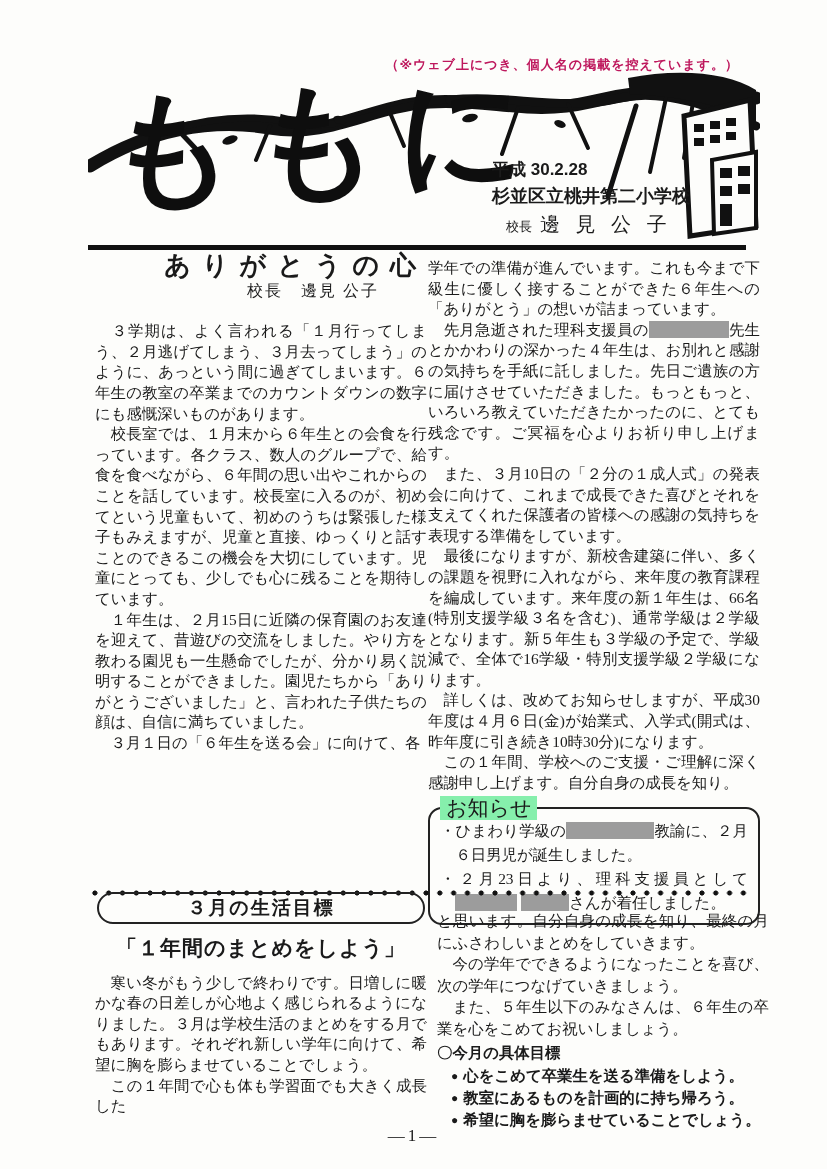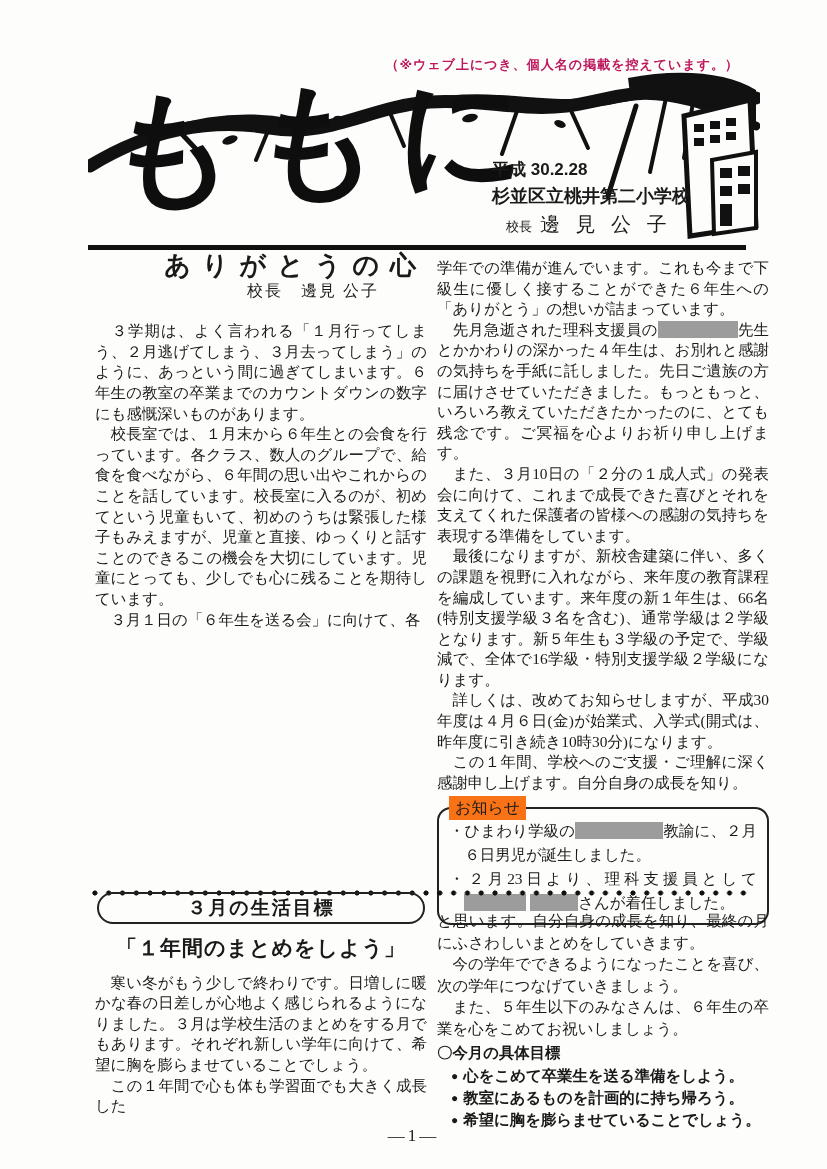--- a/index.html
+++ b/index.html
@@ -25,36 +25,36 @@
   .masthead-info { position:absolute; left:404px; top:90px; font-family:"Liberation Sans","DejaVu Sans",sans-serif; }
   .masthead-date   { font-size:17px; font-weight:bold; margin-bottom:3px; }
   .masthead-school { font-size:18px; font-weight:bold; margin-bottom:3px; }
   .masthead-principal { font-size:13px; font-weight:normal; padding-left:14px; }
   .masthead-principal .pname { font-size:20px; letter-spacing:5px; margin-left:8px; }
   .header-rule { position:absolute; left:88px; top:245px; width:658px; height:5px; background:#111; }
   
   .col { position:absolute; width:332px; font-size:15.4px; line-height:20.6px; text-align:justify; }
   .col p { margin:0; }
   .col-left  { left:95px;  top:256px; }
-  .col-right { left:437px; top:258px; }
+  .col-right { left:428px; top:258px; }
   .article-title {
     margin:0 0 4px 0; font-size:26px; font-weight:bold; letter-spacing:11px;
     text-align:right; white-space:nowrap;
   }
   .article-byline { text-align:right; padding-right:48px; font-size:16px; letter-spacing:2px; margin-bottom:20px; }
   .redact { display:inline-block; background:#9c9c9c; height:17px; vertical-align:-3px; }
   .r80 { width:80px; } .r88 { width:88px; } .r62 { width:62px; } .r48 { width:48px; }
   
   .notice-box {
     position:relative; margin-top:14px; border:2px solid #222; border-radius:14px;
     padding:10px 10px 8px 10px; line-height:24px;
   }
   .notice-legend {
-    position:absolute; top:-13px; left:10px; background:#f97316; padding:0 6px;
-    font-size:16px;
+    position:absolute; top:-13px; left:10px; background:#86efac; padding:0 6px;
+    font-size:21px;
   }
   .notice-box p { padding-left:1em; text-indent:-1em; margin:0; }
   
   .dots {
     position:absolute; left:88px; top:890px; width:660px; height:6px;
     background-image:radial-gradient(circle, #111 2.3px, transparent 2.8px);
     background-size:13.8px 6px; background-repeat:repeat-x;
   }
   
   .goals-left  { left:95px;  top:892px; }
@@ -133,20 +133,21 @@
     </div>
   </div>
 
   <div class="header-rule"></div>
 
   <div class="col col-left">
     <h1 class="article-title">ありがとうの心</h1>
     <div class="article-byline">校長　邊見 公子</div>
     <p>　３学期は、よく言われる「１月行ってしまう、２月逃げてしまう、３月去ってしまう」のように、あっという間に過ぎてしまいます。６年生の教室の卒業までのカウントダウンの数字にも感慨深いものがあります。</p>
     <p>　校長室では、１月末から６年生との会食を行っています。各クラス、数人のグループで、給食を食べながら、６年間の思い出やこれからのことを話しています。校長室に入るのが、初めてという児童もいて、初めのうちは緊張した様子もみえますが、児童と直接、ゆっくりと話すことのできるこの機会を大切にしています。児童にとっても、少しでも心に残ることを期待しています。</p>
+    <p>　１年生は、２月15日に近隣の保育園のお友達を迎えて、昔遊びの交流をしました。やり方を教わる園児も一生懸命でしたが、分かり易く説明することができました。園児たちから「ありがとうございました」と、言われた子供たちの顔は、自信に満ちていました。</p>
     <p>　３月１日の「６年生を送る会」に向けて、各</p>
   </div>
 
   <div class="col col-right">
     <p>学年での準備が進んでいます。これも今まで下級生に優しく接することができた６年生への「ありがとう」の想いが詰まっています。</p>
     <p><span>　先月急逝された理科支援員の</span><span class="redact r80"></span><span>先生とかかわりの深かった４年生は、お別れと感謝の気持ちを手紙に託しました。先日ご遺族の方に届けさせていただきました。もっともっと、いろいろ教えていただきたかったのに、とても残念です。ご冥福を心よりお祈り申し上げます。</span></p>
     <p>　また、３月10日の「２分の１成人式」の発表会に向けて、これまで成長できた喜びとそれを支えてくれた保護者の皆様への感謝の気持ちを表現する準備をしています。</p>
     <p>　最後になりますが、新校舎建築に伴い、多くの課題を視野に入れながら、来年度の教育課程を編成しています。来年度の新１年生は、66名(特別支援学級３名を含む)、通常学級は２学級となります。新５年生も３学級の予定で、学級減で、全体で16学級・特別支援学級２学級になります。</p>
     <p>　詳しくは、改めてお知らせしますが、平成30年度は４月６日(金)が始業式、入学式(開式は、昨年度に引き続き10時30分)になります。</p>
     <p>　この１年間、学校へのご支援・ご理解に深く感謝申し上げます。自分自身の成長を知り。</p>

